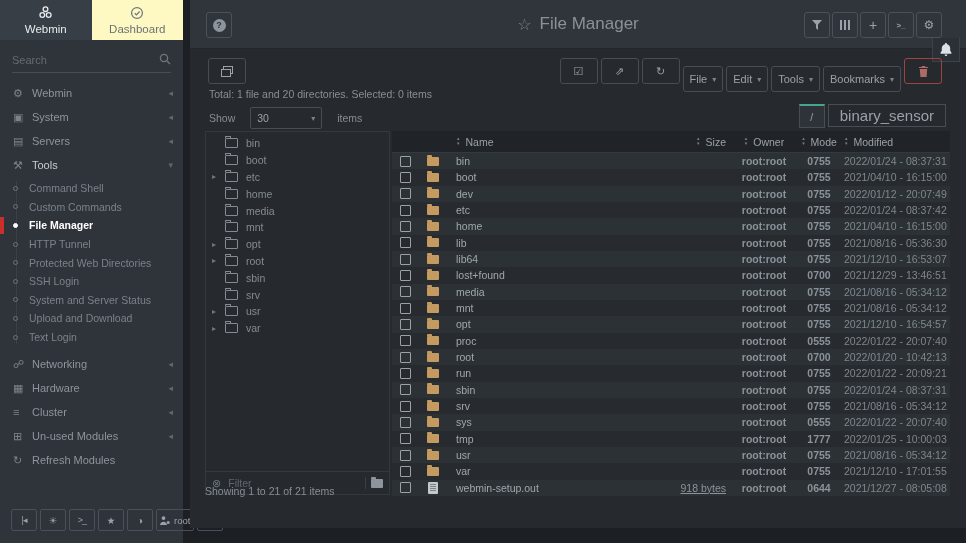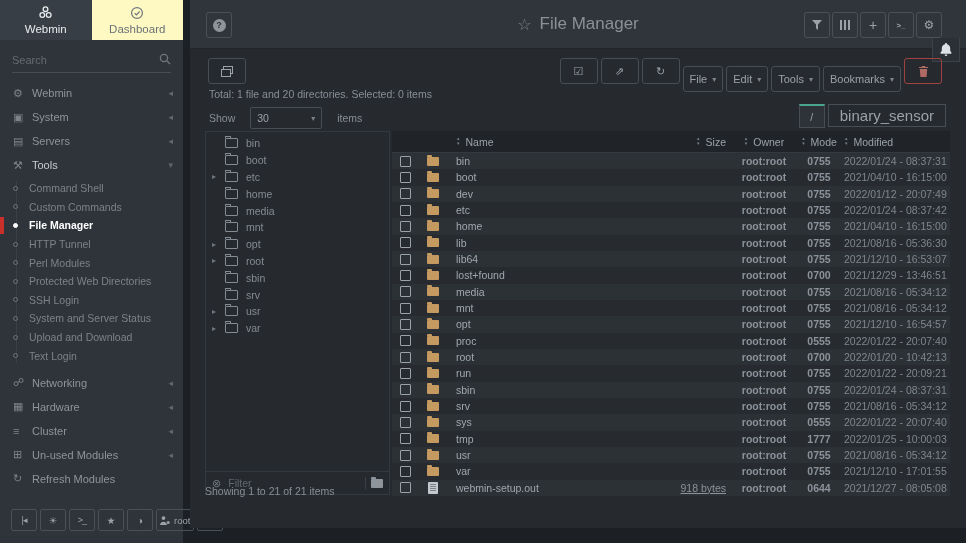--- a/index.html
+++ b/index.html
@@ -195,24 +195,20 @@
         <div class="srow active">
           <span class="dot"></span>
           <span>File Manager</span>
         </div>
 
         <div class="srow">
           <span class="dot"></span>
           <span>HTTP Tunnel</span>
         </div>
 
-        <div class="srow">
-          <span class="dot"></span>
-          <span>Perl Modules</span>
-        </div>
 
         <div class="srow">
           <span class="dot"></span>
           <span>Protected Web Directories</span>
         </div>
 
         <div class="srow">
           <span class="dot"></span>
           <span>SSH Login</span>
         </div>

